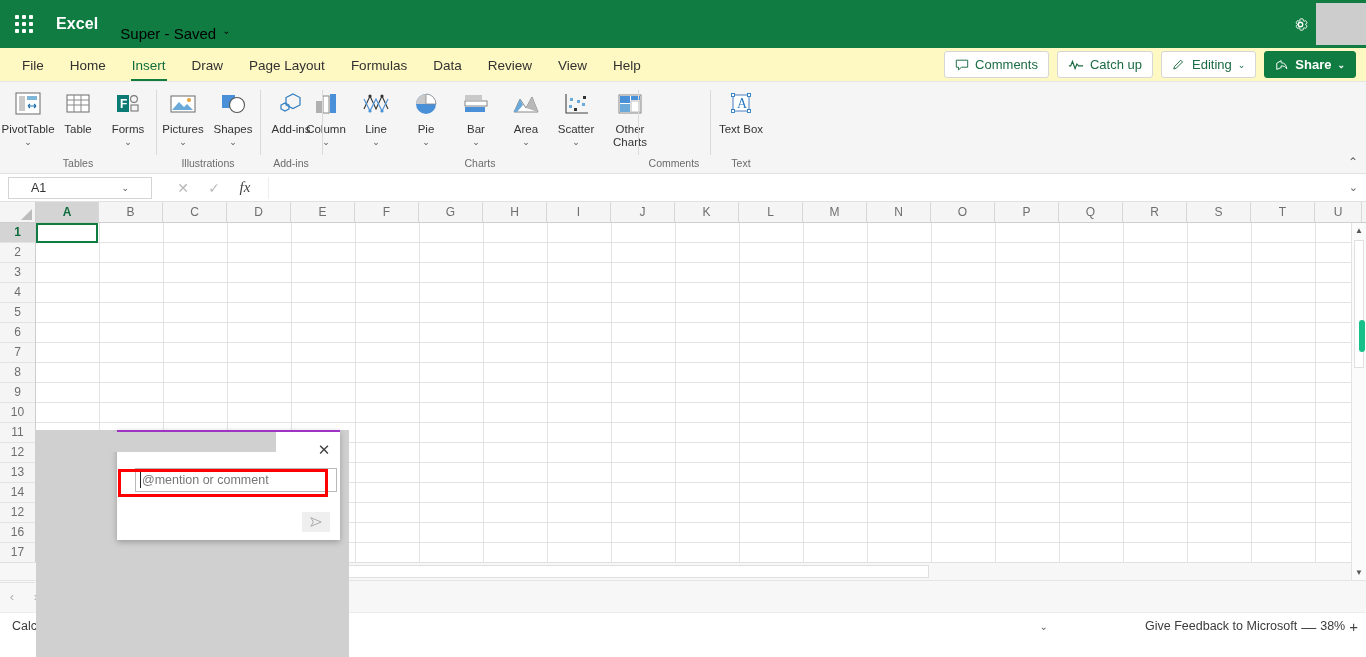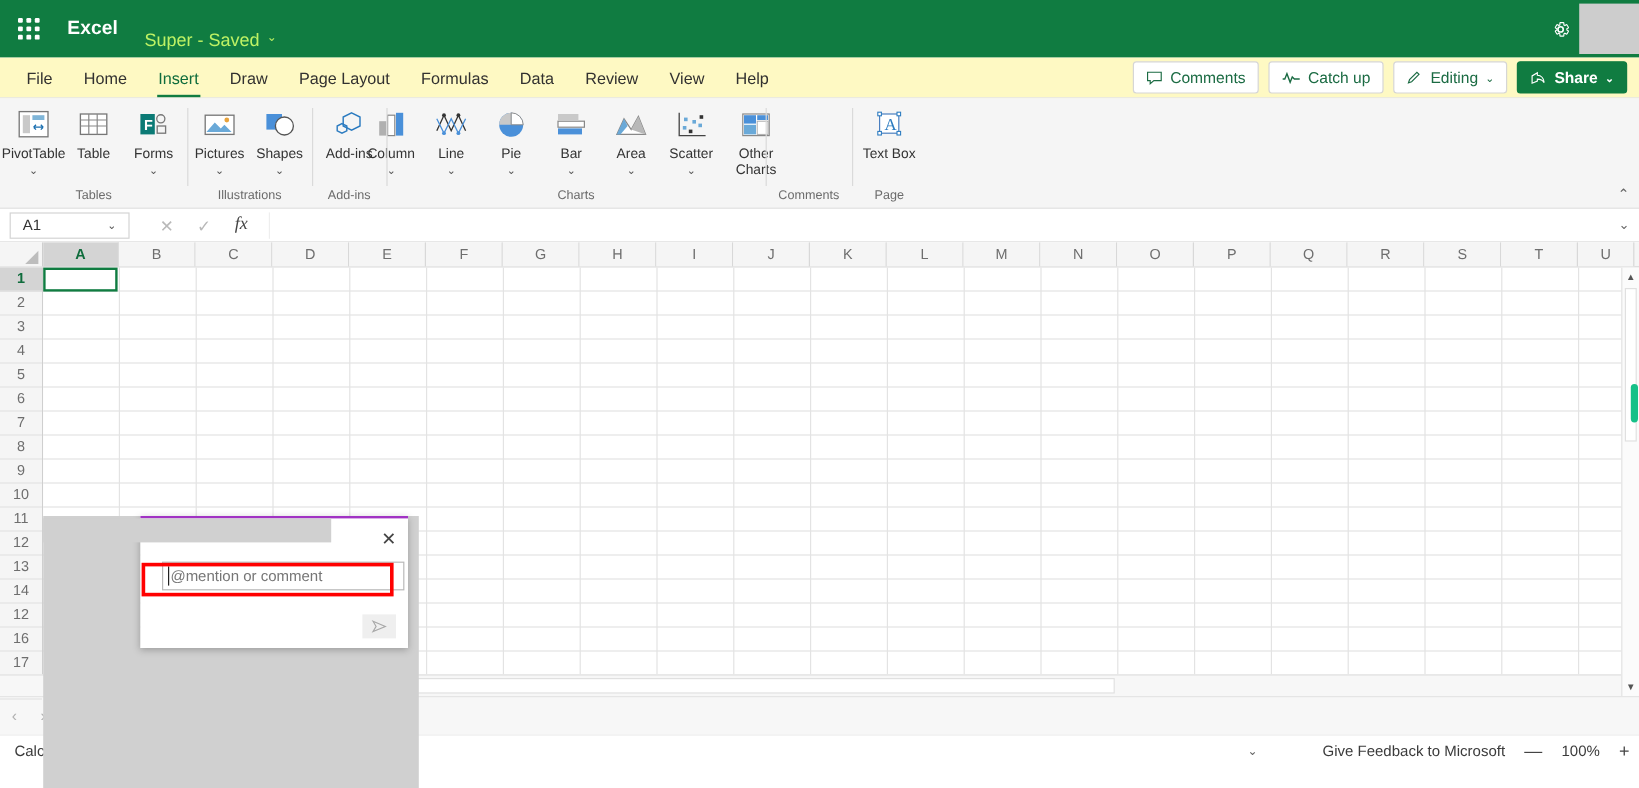--- a/index.html
+++ b/index.html
@@ -22,21 +22,21 @@
   .waffle-grid {
     display: grid; grid-template-columns: repeat(3, 4px);
     grid-template-rows: repeat(3, 4px); gap: 3px;
   }
   .waffle-grid i { display: block; width: 4px; height: 4px; background: #fff; border-radius: 1px; }
   .app-name {
     color: #fff; font-size: 16px; font-weight: bold;
     margin-left: 8px; margin-right: 22px; letter-spacing: .1px;
   }
   .doc-title {
-    color: #bef264; font-size: 15px; display: flex; 
+    color: #000000; font-size: 15px; display: flex; 
     gap: 6px; cursor: pointer; margin-top: 18px;
   }
   .doc-title .chev { font-size: 10px; opacity: .95; }
   .searchwrap {
     position: absolute; left: 426px; width: 468px;
     height: 32px; top: 8px;
   }
   .searchbox {
     width: 100%; height: 32px; background: #b7d3c3;
     border-radius: 4px; display: flex; align-items: center;
@@ -121,23 +121,23 @@
     position: absolute; right: 8px; bottom: 4px;
     font-size: 12px; color: #666; cursor: pointer;
   }
 
   
   .fbar {
     height: 28px; background: #fff; display: flex; align-items: center;
     gap: 0; border-bottom: 1px solid #e1e1e1; padding: 0 4px;
   }
   .namebox {
-    width: 100px; height: 22px; border: 1px solid #d4d4d4; background: #fff;
+    width: 144px; height: 22px; border: 1px solid #d4d4d4; background: #fff;
     display: flex; align-items: center; justify-content: space-between;
-    padding: 0 10px; font-size: 12.5px; color: #333; margin-left: 4px; cursor: pointer;
+    padding: 0 22px; font-size: 12.5px; color: #333; margin-left: 4px; cursor: pointer;
   }
   .namebox .cv { font-size: 9px; color: #555; }
   .fbtns { display: flex; align-items: center; gap: 13px; margin-left: 22px; }
   .fbtn { width: 18px; text-align: center; font-size: 14px; color: #b9b9b9; cursor: pointer; }
   .fbtn.fx { color: #444; font-style: italic; font-family: "Liberation Serif", serif; font-size: 15px; }
   .finput {
     flex: 1; height: 22px; margin-left: 14px; margin-right: 4px;
     border-left: 1px solid #eee; font-size: 12.5px; color: #333;
     display: flex; align-items: center; padding-left: 8px; cursor: text;
   }
@@ -275,21 +275,21 @@
 
   
   .statusbar {
     height: 27px; background: #fff; display: flex; align-items: center;
     position: relative; border-top: 1px solid #ececec;
   }
   .stext { font-size: 12.5px; color: #3b3b3b; cursor: pointer; }
   .stext.first { margin-left: 12px; }
   .stext.second { margin-left: 24px; }
   .status-right {
-    position: absolute; right: 8px; display: flex; align-items: center; gap: 16px;
+    position: absolute; right: 8px; display: flex; align-items: center; gap: 4px;
   }
   .zoom-minus, .zoom-plus { font-size: 15px; color: #444; cursor: pointer; }
   .zoom-val { font-size: 12.5px; color: #3b3b3b; cursor: pointer; }
   .stat-chev { position: absolute; right: 318px; font-size: 10px; color: #666; cursor: pointer; }
 </style>
 </head>
 <body>
 
 <div class="titlebar">
   <div class="waffle">
@@ -552,21 +552,21 @@
             <text x="11" y="17" font-size="14" fill="#2b7bc0" font-family="serif">A</text>
             <rect x="5.5" y="2.5" width="3" height="3" fill="#fff" stroke="#2b7bc0" stroke-width="0.9"></rect>
             <rect x="21.5" y="2.5" width="3" height="3" fill="#fff" stroke="#2b7bc0" stroke-width="0.9"></rect>
             <rect x="5.5" y="18.5" width="3" height="3" fill="#fff" stroke="#2b7bc0" stroke-width="0.9"></rect>
             <rect x="21.5" y="18.5" width="3" height="3" fill="#fff" stroke="#2b7bc0" stroke-width="0.9"></rect>
           </svg>
         </span>
         <span class="lbl">Text Box</span>
       </div>
     </div>
-    <div class="gname">Page</div>
+    <div class="gname">Text</div>
   </div>
 
   <div class="collapse">⌃</div>
 </div>
 
 <div class="fbar">
   <div class="namebox">
     <span>A1</span>
     <span class="cv">⌄</span>
   </div>
@@ -710,18 +710,18 @@
   <span class="addsheet">+</span>
 </div>
 
 <div class="statusbar">
   <span class="stext first">Calculation Mode: Automatic</span>
   <span class="stext second">Workbook Statistics</span>
   <span class="stat-chev">⌄</span>
   <div class="status-right">
     <span class="stext">Give Feedback to Microsoft</span>
     <span class="zoom-minus">—</span>
-    <span class="zoom-val">100%</span>
+    <span class="zoom-val">38%</span>
     <span class="zoom-plus">+</span>
   </div>
 </div>
 
 <div class="vmark" style="position:absolute;right:1px;top:320px"></div>
 
 </body></html>

